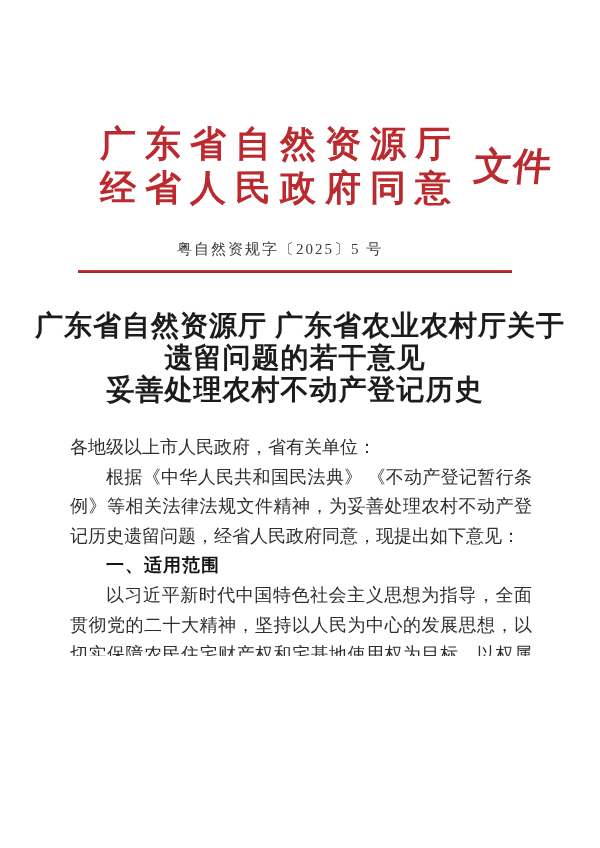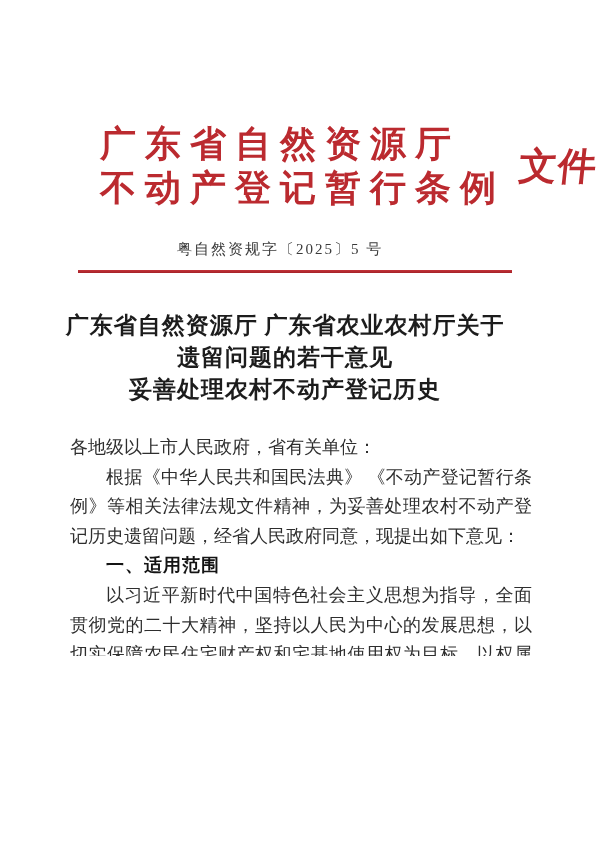--- a/index.html
+++ b/index.html
@@ -68,24 +68,24 @@
     top:270px;
     left:78px;
     width:434px;
     height:3px;
     background:linear-gradient(to bottom,#c3343a,var(--rule));
   }
   
   .title{
     position:absolute;
     top:310px;
-    left:25px;
+    left:35px;
     width:520px;
     text-align:center;
-    font-size:23px;
+    font-size:28px;
     line-height:32px;
     font-weight:bold;
     color:var(--ink);
     letter-spacing:1px;
   }
   .title-line{display:block;white-space:nowrap;}
   
   .body-text{
     position:absolute;
     top:433px;
@@ -120,21 +120,21 @@
   }
 </style>
 </head>
 <body>
 
 <div class="page">
 
   <header class="letterhead">
     <div class="agency-block">
       <div class="agency-line">广东省自然资源厅</div>
-      <div class="agency-line">不动产登记暂行条例</div>
+      <div class="agency-line">经省人民政府同意</div>
     </div>
     <div class="doc-marker">文件</div>
   </header>
 
   <div class="doc-number">粤自然资规字〔2025〕5 号</div>
 
   <div class="red-rule"></div>
 
   <h1 class="title">
     <span class="title-line">广东省自然资源厅 广东省农业农村厅关于</span>

